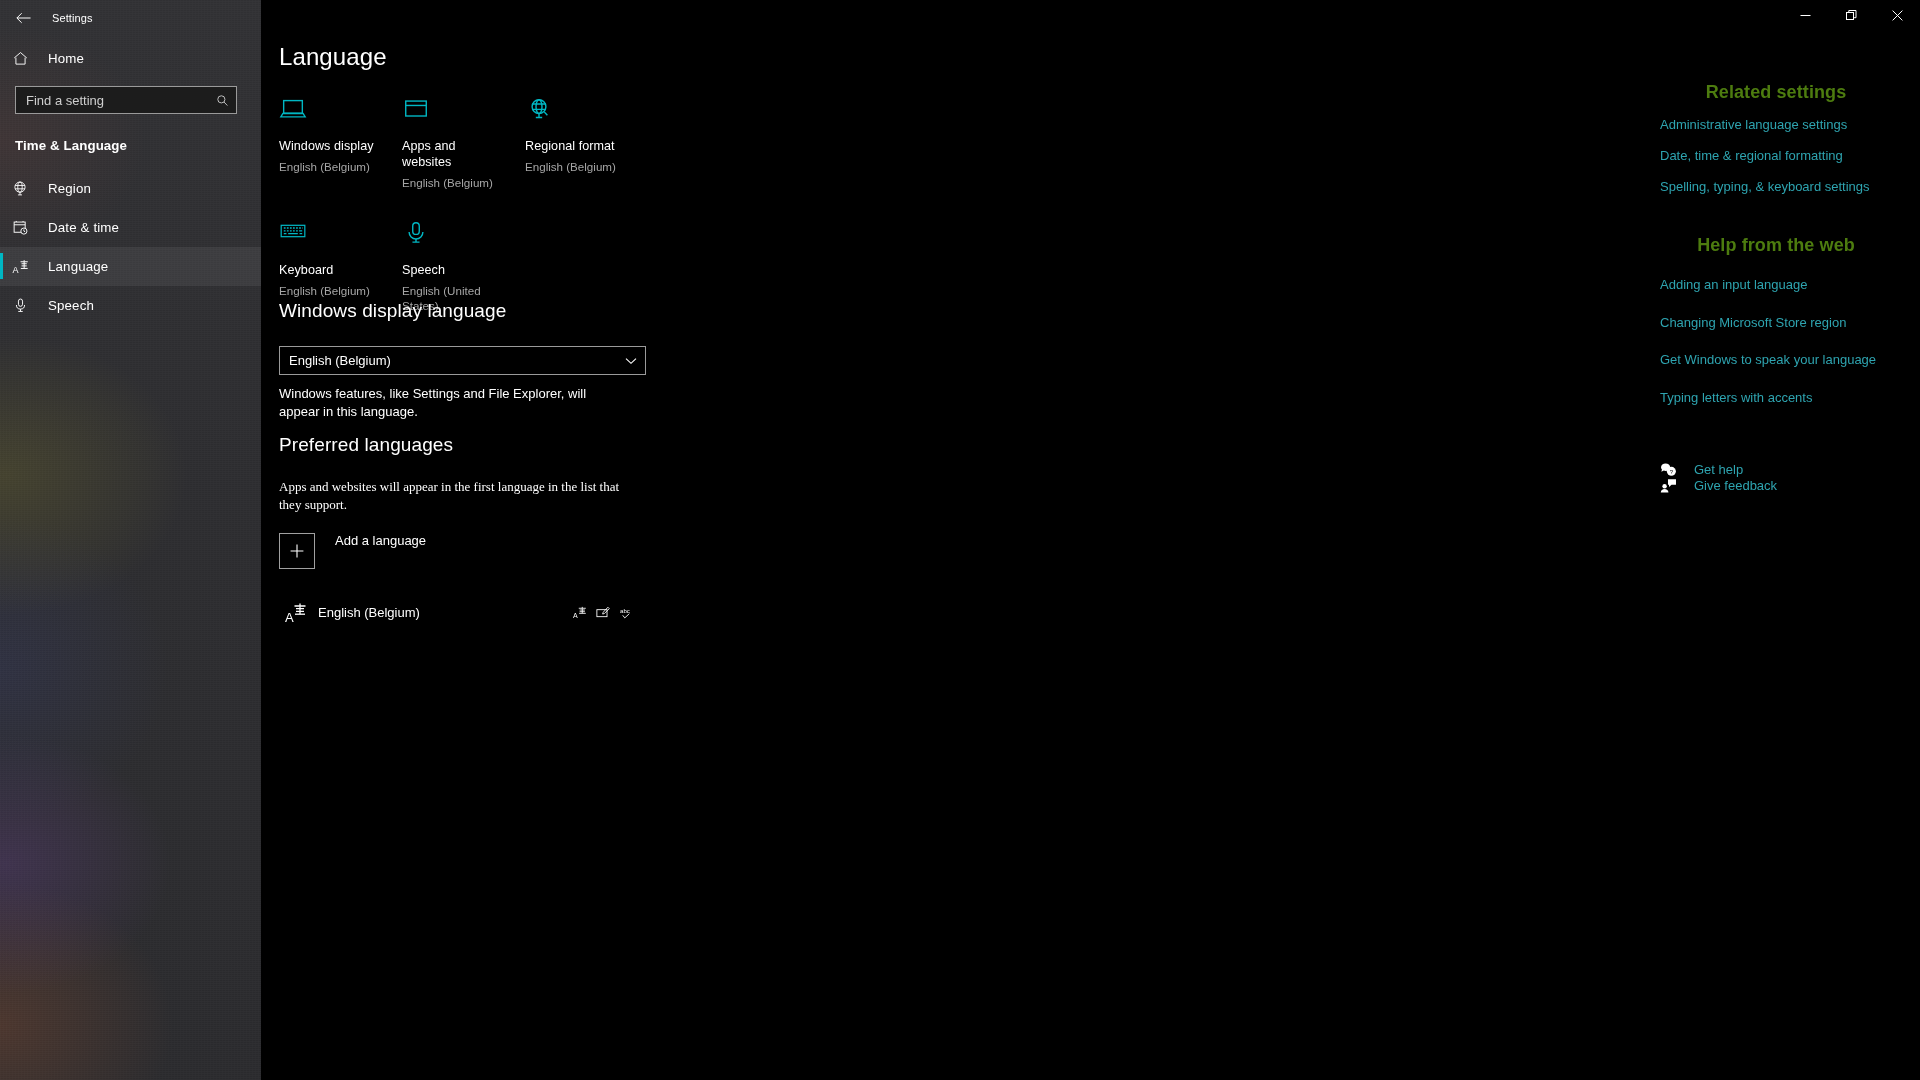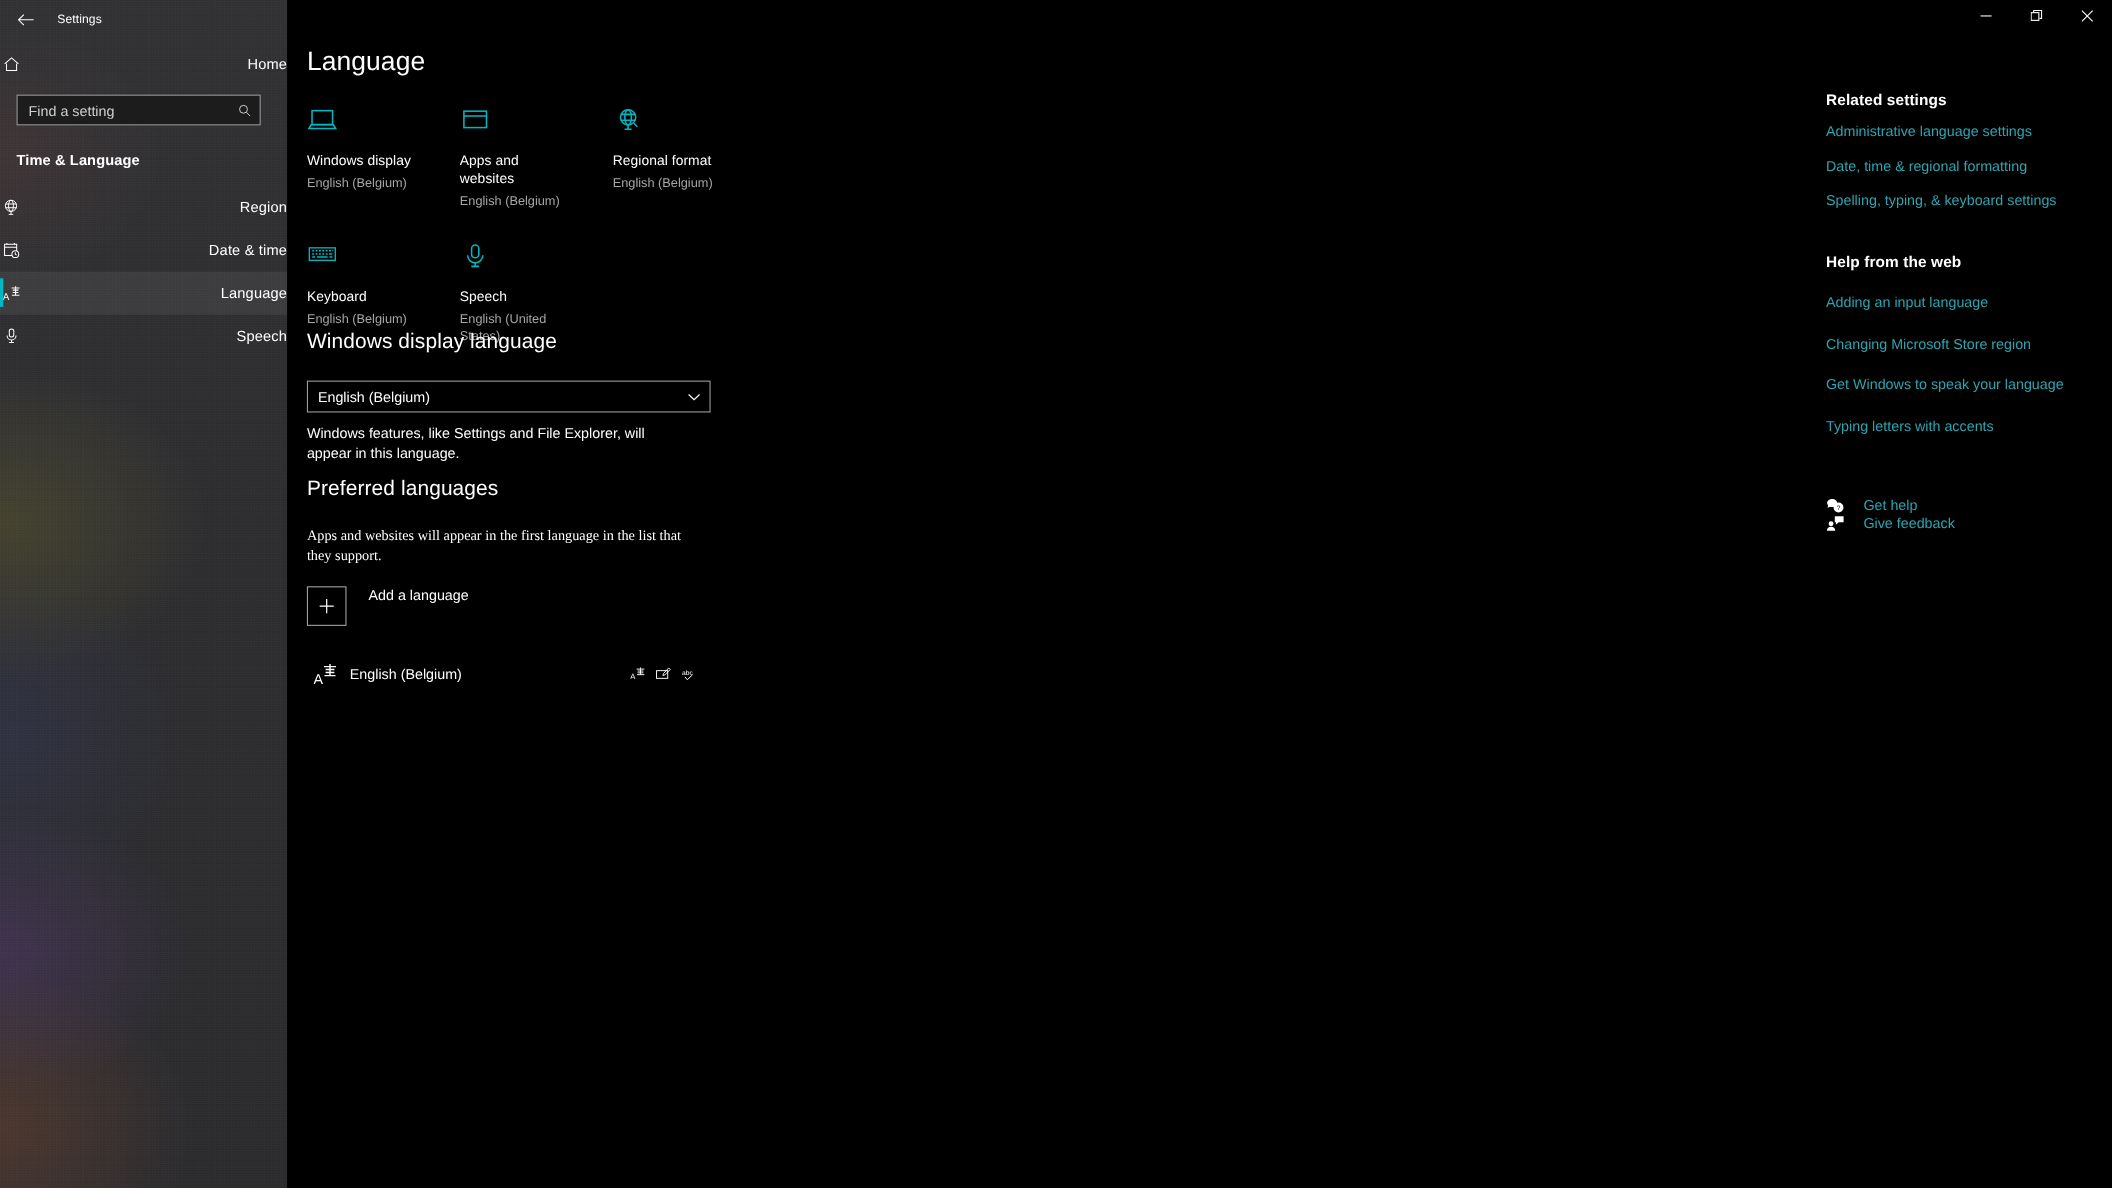--- a/index.html
+++ b/index.html
@@ -77,24 +77,23 @@
     opacity: .035;
     background-image:
       repeating-linear-gradient(0deg, rgba(255,255,255,.5) 0 1px, rgba(0,0,0,0) 1px 2px),
       repeating-linear-gradient(90deg, rgba(255,255,255,.4) 0 1px, rgba(0,0,0,0) 1px 3px);
   }
   .sidebar-inner { position: relative; z-index: 2; }
 
   .nav-item {
     display: flex; align-items: center;
     height: 38px;
-    padding-left: 2px;
+    padding-left: 12px;
     cursor: pointer;
     position: relative;
-    justify-content: space-between;
   }
   .nav-item.selected { background: rgba(255,255,255,.065); }
   .nav-item.selected::before {
     content: "";
     position: absolute; left: 0; top: 6px;
     width: 3px; height: 26px;
     background: #00b7c3;
   }
   .nav-icon {
     width: 26px; min-width: 26px;
@@ -161,21 +160,21 @@
     font-weight: normal;
     letter-spacing: .1px;
   }
 
   
   .tiles {
     position: absolute;
     left: 18px; top: 88px;
     width: 420px;
   }
-  .tile-row { display: flex; gap: 16px; }
+  .tile-row { display: flex; }
   .tile {
     width: 105px;
     margin-right: 18px;
     padding-top: 8px;
     cursor: pointer;
   }
   .tile-icon { height: 34px; color: #00b7c3; display: block; }
   .tile-name {
     font-size: 12.6px; color: #ffffff;
     margin-top: 9px; line-height: 1.26;
@@ -265,22 +264,22 @@
   }
   .badge-icon { display: flex; align-items: center; justify-content: center; }
 
   
   .rail {
     position: absolute;
     right: 28px; top: 82px;
     width: 232px;
   }
   .rail-h {
-    font-size: 14px; color: #ffffff;
-    font-weight: bold; letter-spacing: .1px;
+    font-size: 18px; color: #4d7c0f;
+    font-weight: bold; letter-spacing: .1px; text-align: center;
   }
   .rail-link {
     display: block;
     font-size: 13px; color: #2ea4b0;
     text-decoration: none;
     margin-top: 14px;
     line-height: 1.3;
     cursor: pointer;
   }
   .rail-h.help { margin-top: 39px; }

